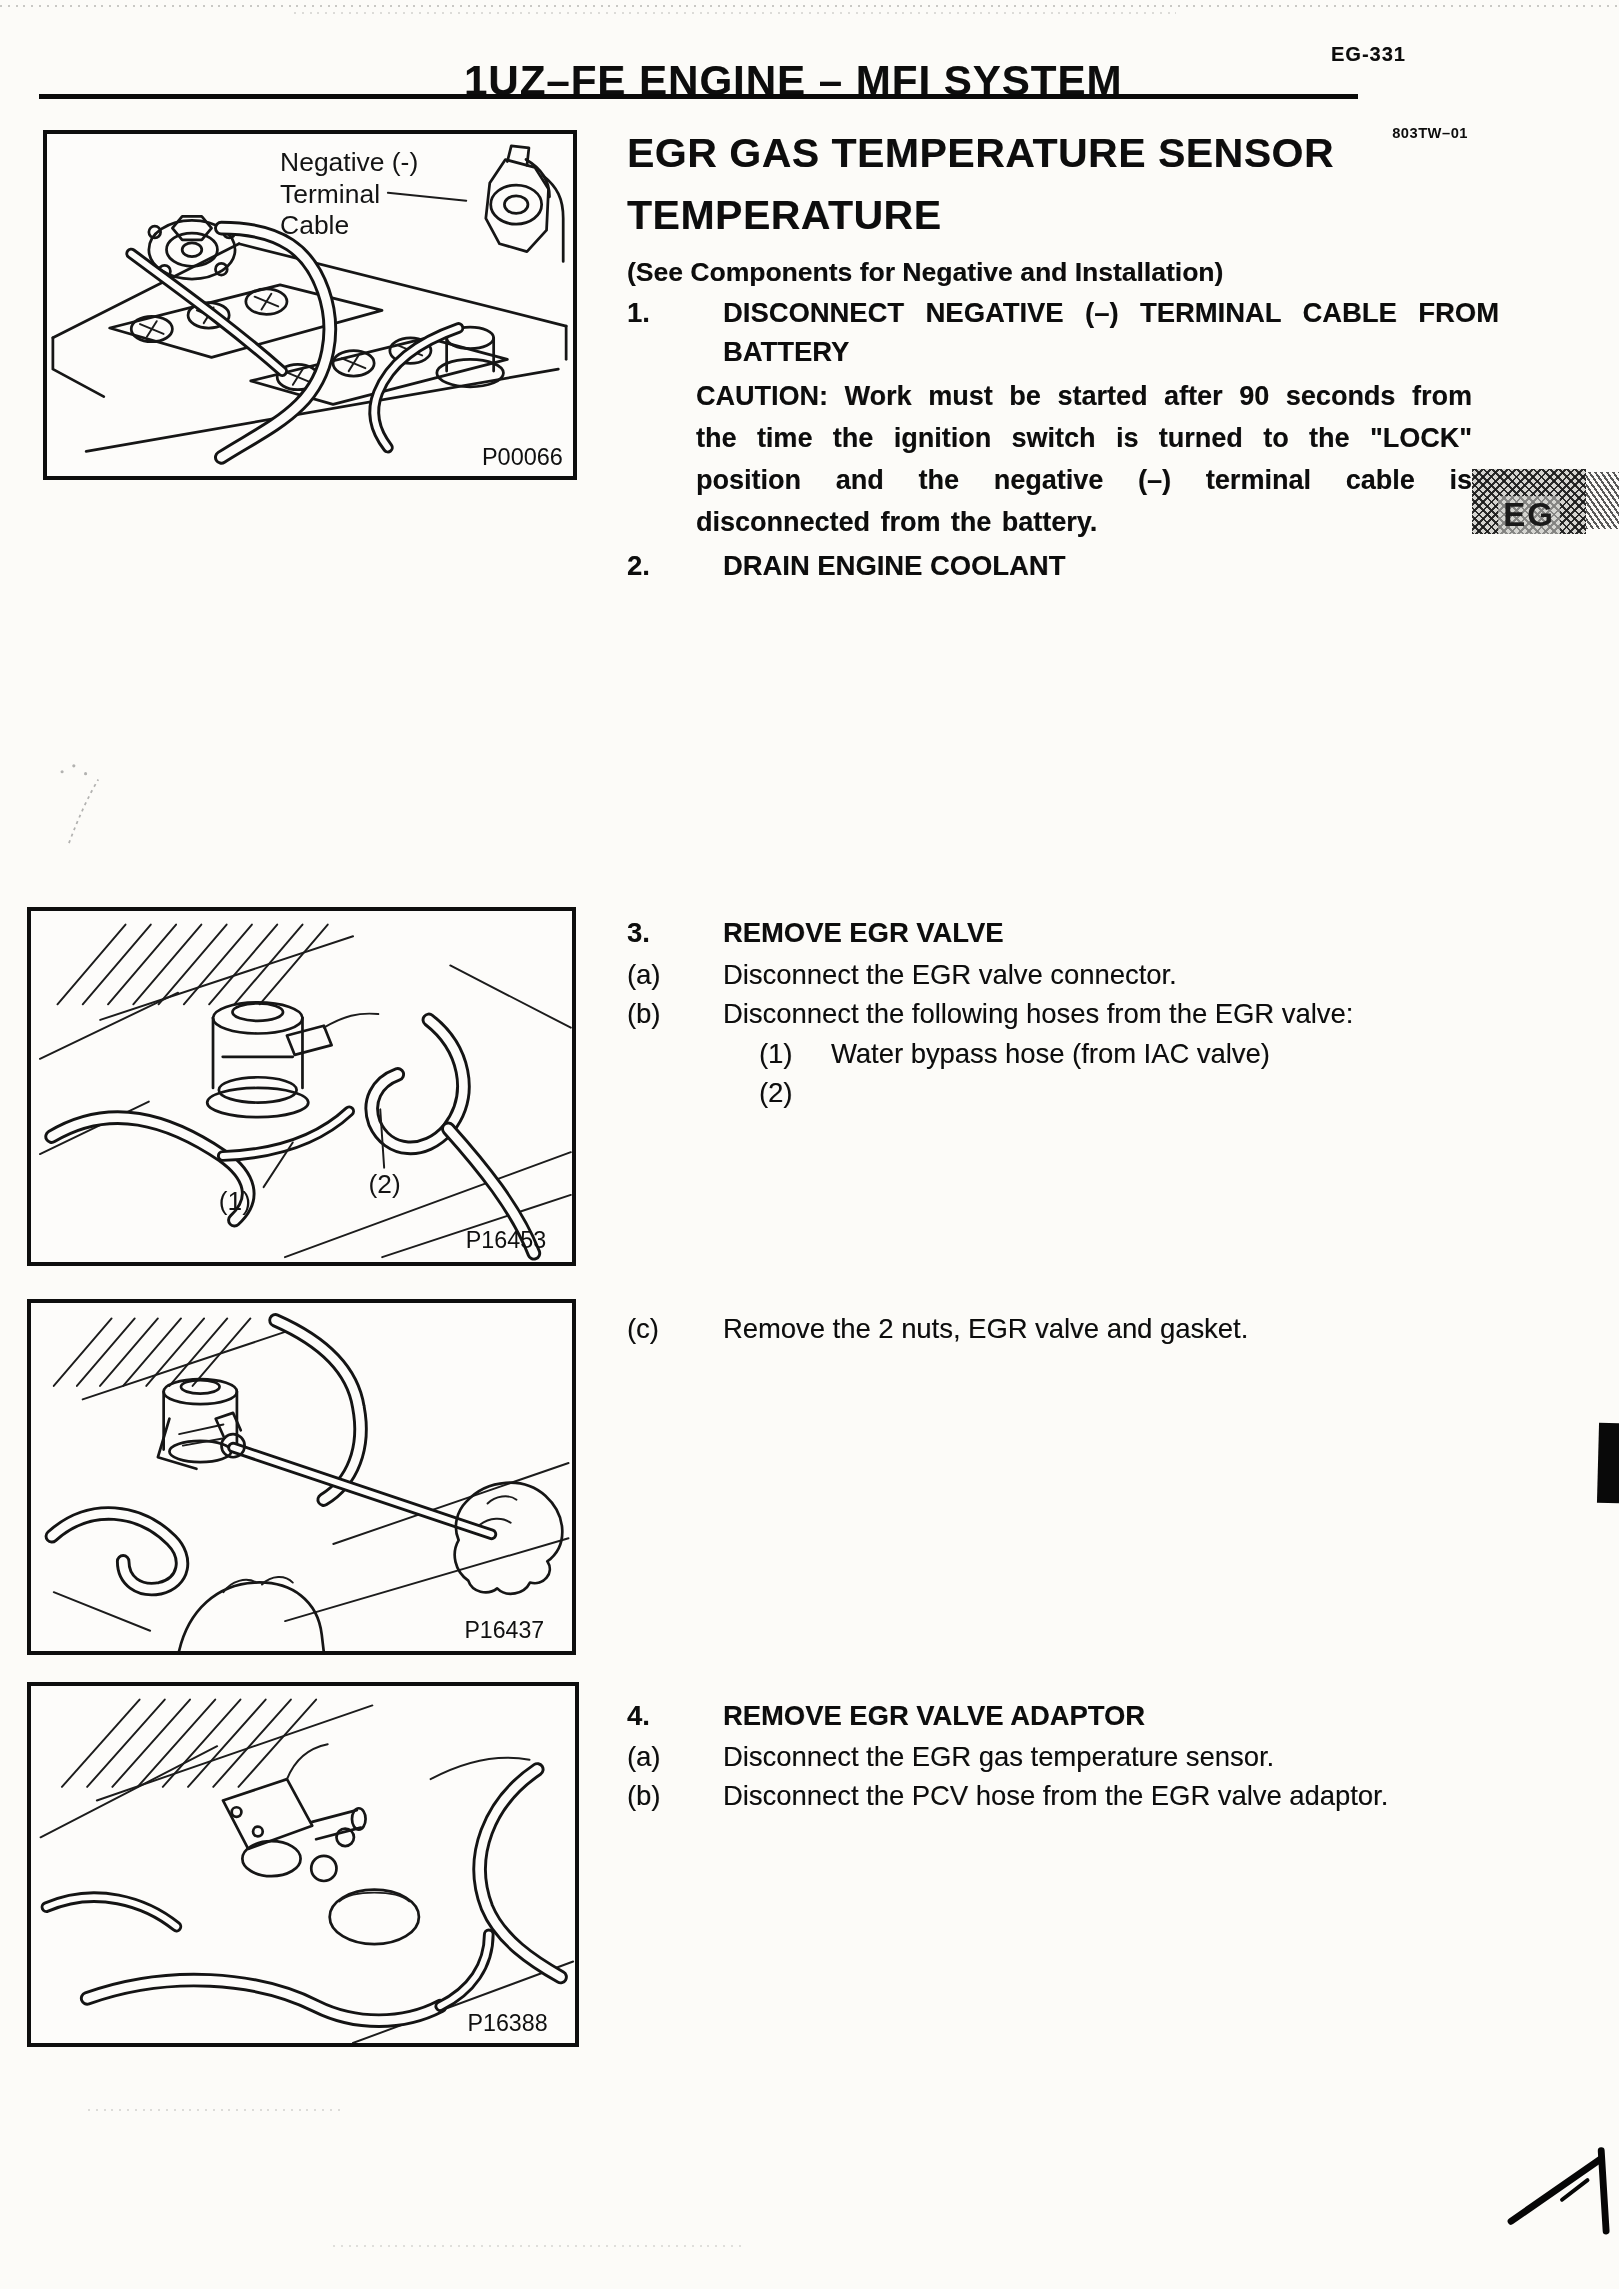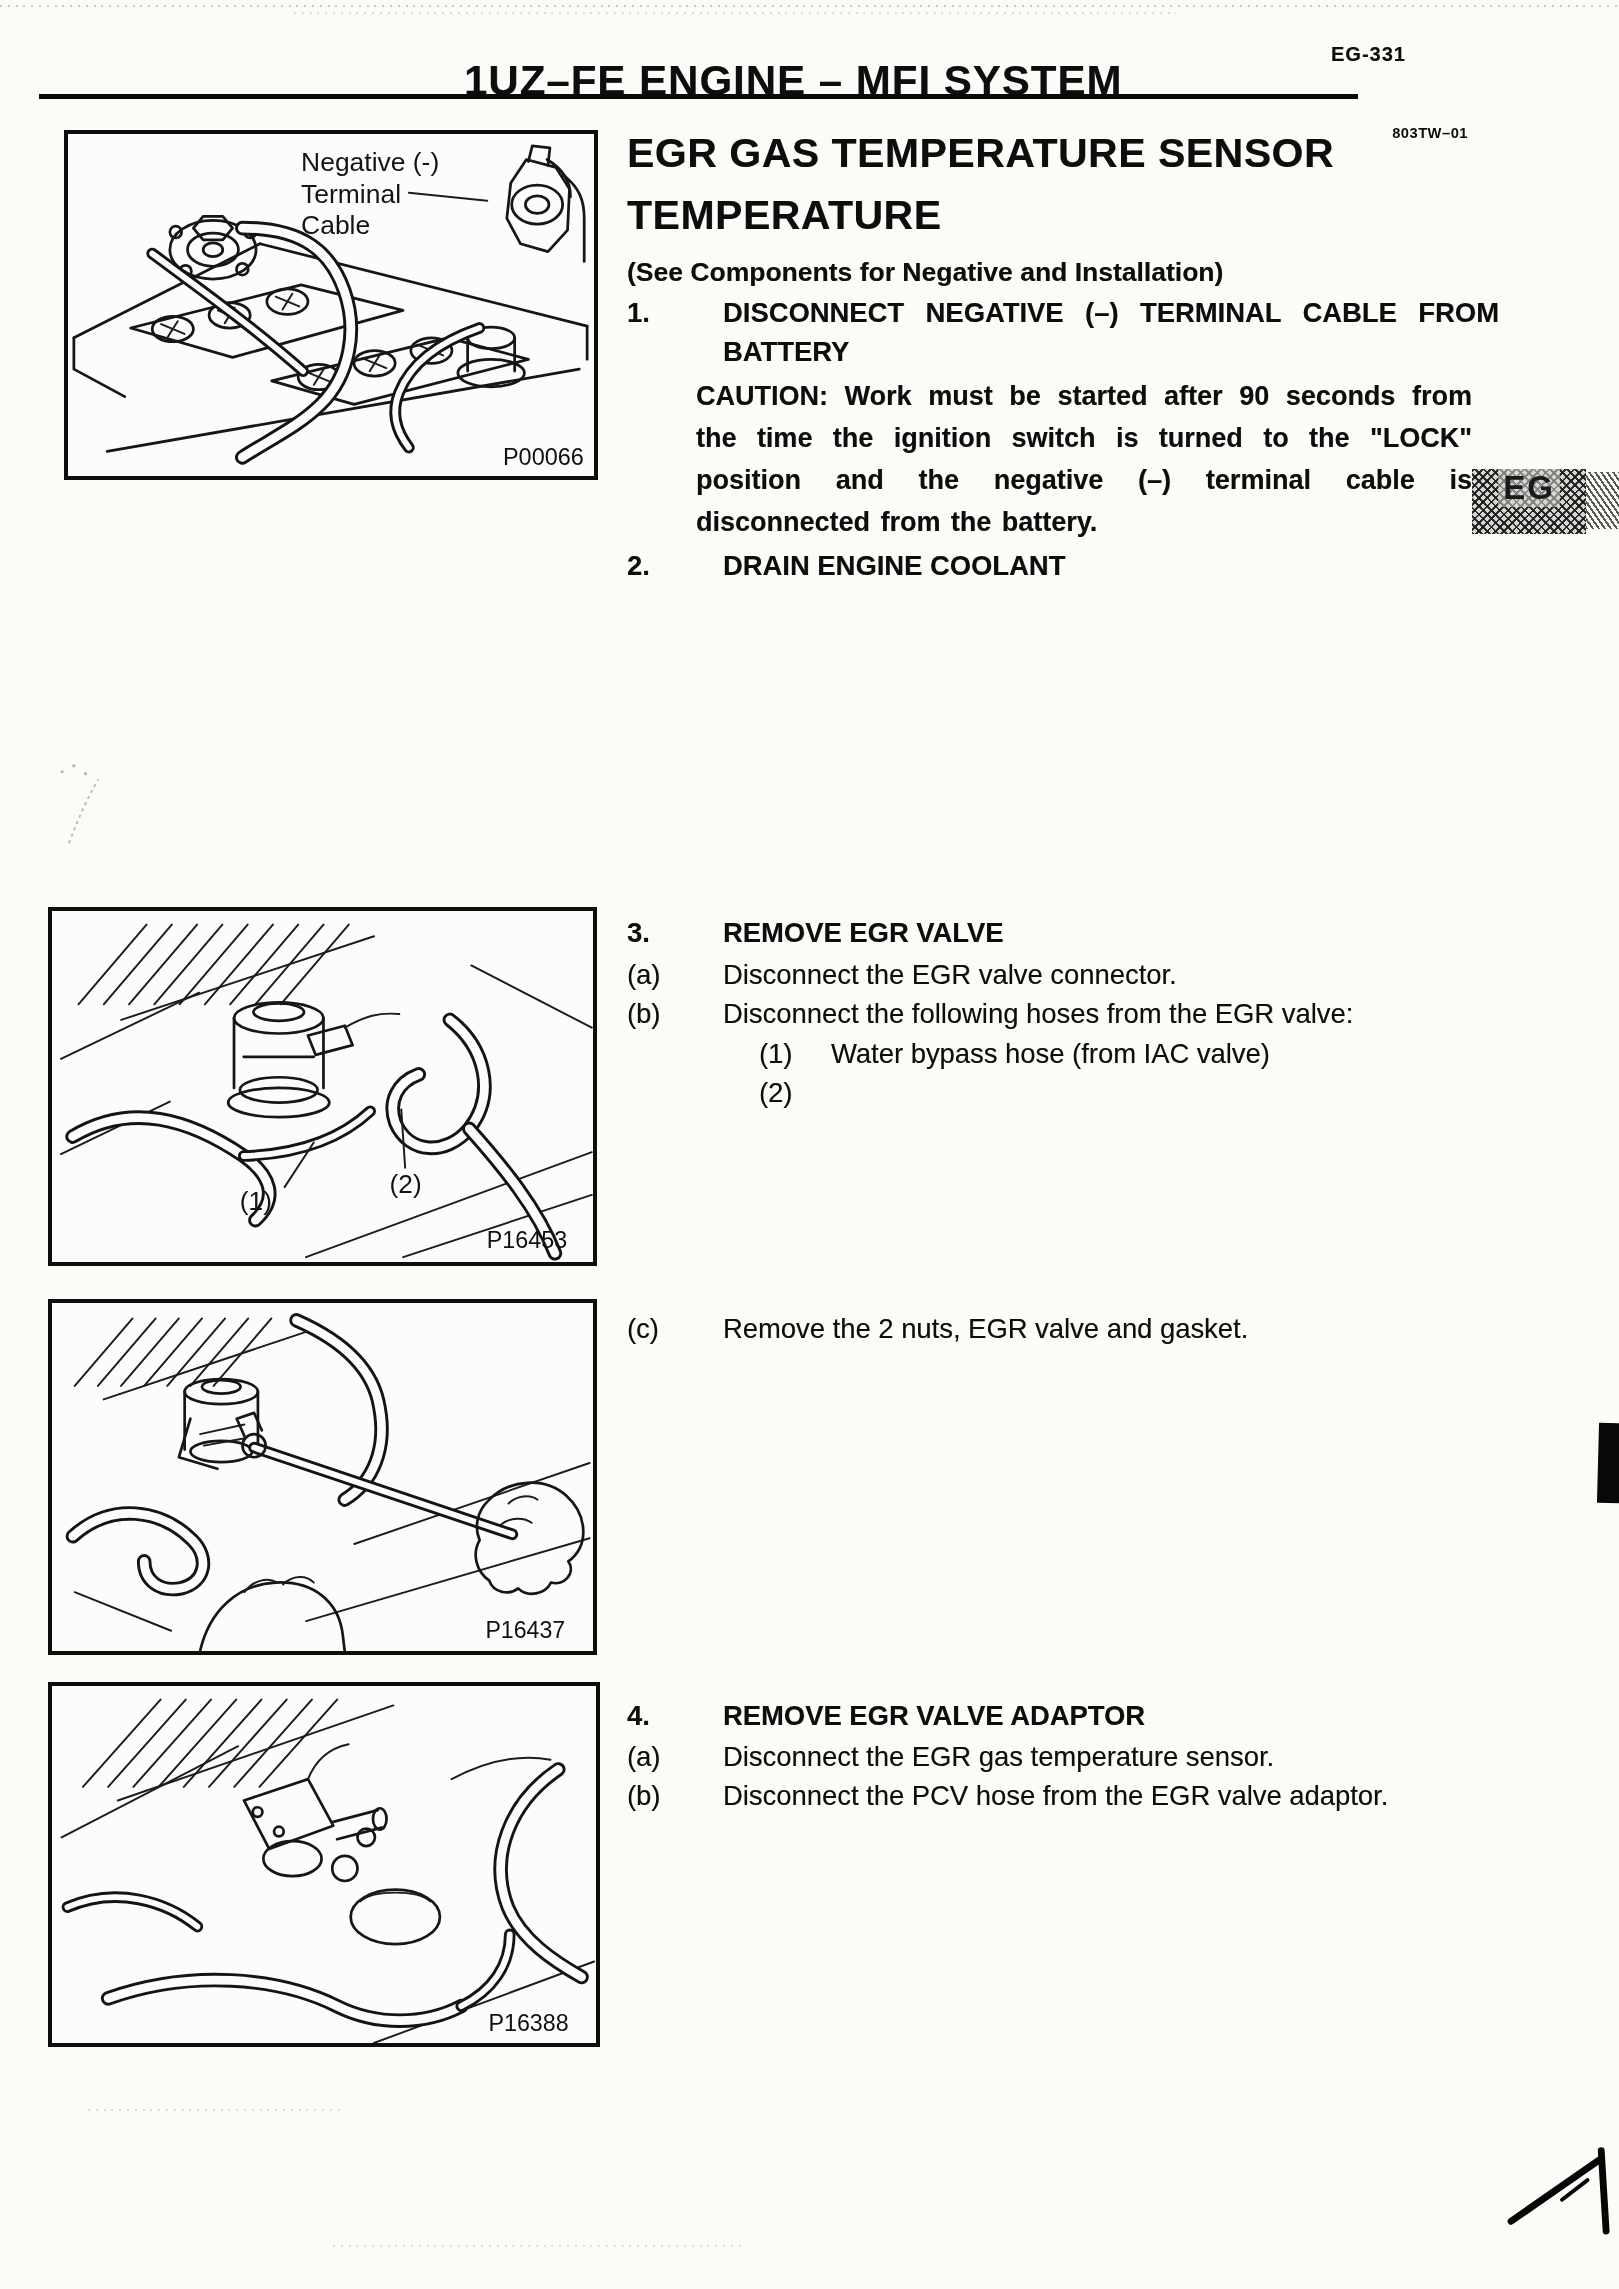--- a/index.html
+++ b/index.html
@@ -20,41 +20,41 @@
   .see-note{left:627px;top:257px;font-size:26.5px;font-weight:700;}
   .row{position:absolute;left:627px;width:845px;font-size:27.4px;line-height:39px;}
   .row .lbl{position:absolute;left:0;top:0;}
   .row .txt{margin-left:96px;}
   .b{font-weight:700;}
   .justify{text-align:justify;word-spacing:6.9px;}
   .caution{left:696px;top:375px;width:776px;font-size:27px;line-height:42px;font-weight:700;text-align:justify;word-spacing:2.9px;}
   .sub .lbl{left:132px;}
   .sub .txt{margin-left:204px;}
   
-  .figbox{border:4.9px solid #0e0e0e;background:#fdfcfa;box-sizing:border-box;margin-left:21px;}
+  .figbox{border:4.9px solid #0e0e0e;background:#fdfcfa;box-sizing:border-box;}
   .fig1{left:43px;top:130px;width:534px;height:350px;}
   .fig2{left:26.5px;top:907px;width:549px;height:359px;}
   .fig3{left:26.5px;top:1299px;width:549px;height:356px;}
   .fig4{left:26.5px;top:1682px;width:552px;height:365px;}
   .figbox svg{display:block;width:100%;height:100%;}
   .ln{stroke:#161616;stroke-width:2.8;fill:none;stroke-linecap:round;stroke-linejoin:round;}
   .ln-thin{stroke:#1c1c1c;stroke-width:2;fill:none;stroke-linecap:round;stroke-linejoin:round;}
   .tube-o{stroke:#141414;stroke-width:15;fill:none;stroke-linecap:round;}
   .tube-i{stroke:#fdfcfa;stroke-width:9;fill:none;stroke-linecap:round;}
   .tube2-o{stroke:#141414;stroke-width:12;fill:none;stroke-linecap:round;}
   .tube2-i{stroke:#fdfcfa;stroke-width:6;fill:none;stroke-linecap:round;}
   .figlabel{font:400 27px "Liberation Sans",sans-serif;fill:#141414;}
   .figcode{font:400 24px "Liberation Sans",sans-serif;fill:#101010;}
   
   .eg-tab{left:1472px;top:469px;width:114px;height:65px;
     background-color:#d6d5d1;
     background-image:
       repeating-linear-gradient(45deg, rgba(25,25,25,.9) 0 2px, rgba(0,0,0,0) 2px 5.9px),
       repeating-linear-gradient(-45deg, rgba(25,25,25,.9) 0 2px, rgba(0,0,0,0) 2px 5.9px);
-    display:flex;align-items:flex-start;justify-content:center;}
+    display:flex;align-items:flex-end;justify-content:center;}
   .eg-tab span{font-weight:700;font-size:33px;letter-spacing:2px;color:#1a1a1a;
     background:rgba(214,213,209,.55);padding:0 4.9px;}
   .eg-frill{left:1586px;top:472px;width:33px;height:57px;opacity:.8;
     background-image:repeating-linear-gradient(55deg, rgba(25,25,25,.9) 0 2px, rgba(0,0,0,0) 2px 4.9px);}
   
   .dots{height:2px;background-image:repeating-linear-gradient(90deg,#8a8a86 0 2px, rgba(0,0,0,0) 2px 7.8px);}
   .bar-art{left:1598px;top:1423px;width:21.6px;height:80px;background:#090909;transform:rotate(1.5deg);}
 </style>
 </head>
 <body>

